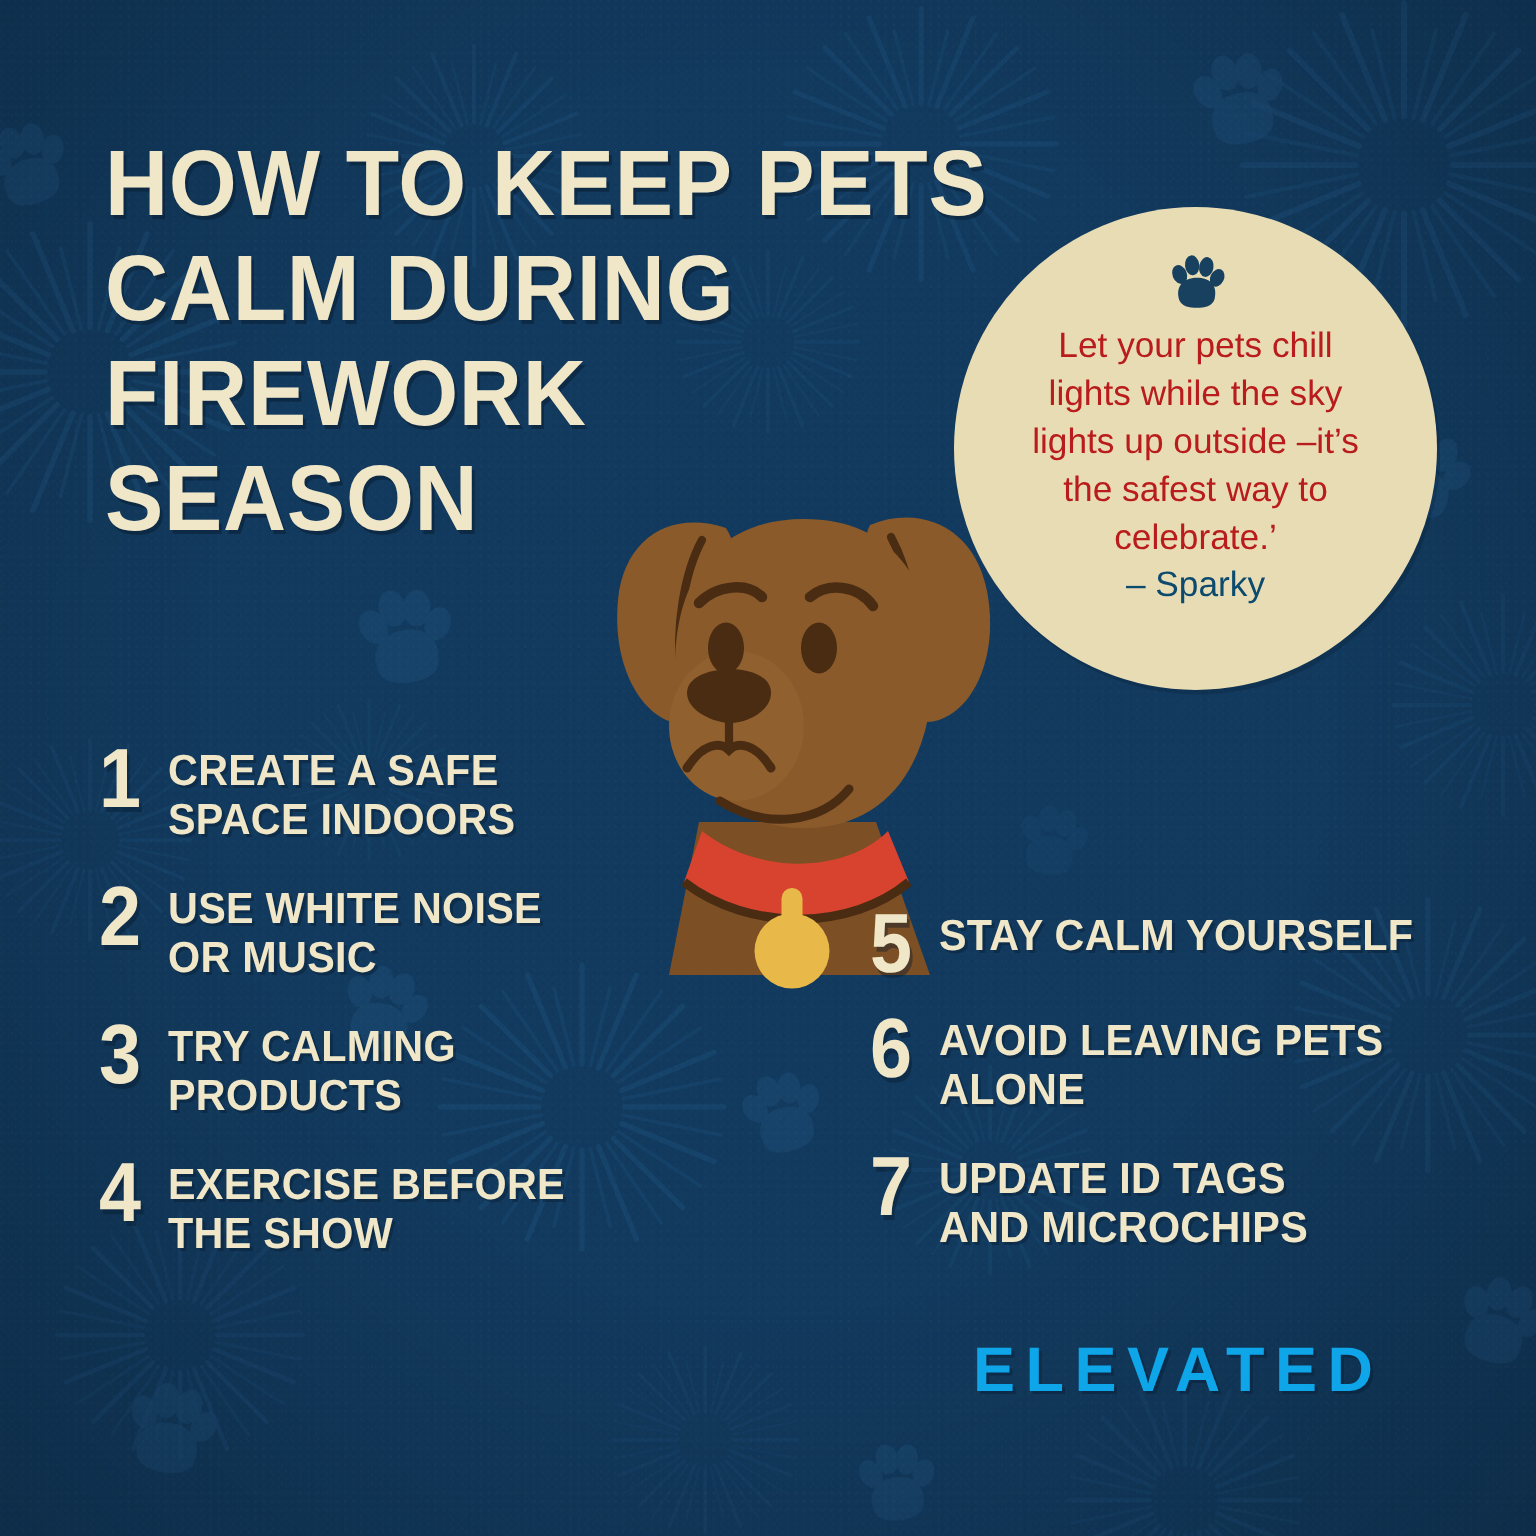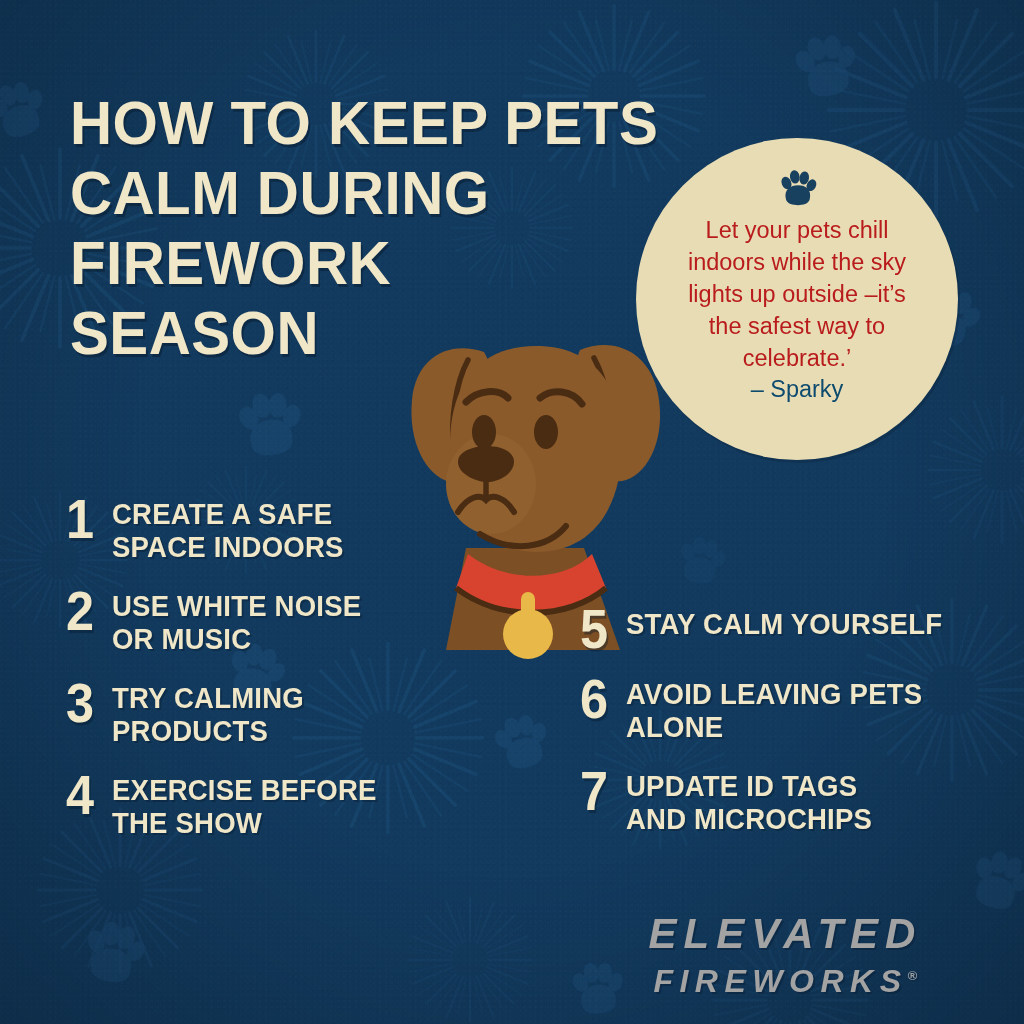--- a/index.html
+++ b/index.html
@@ -163,25 +163,24 @@
     color: #f0e6c8;
     transform: scaleX(.95);
     transform-origin: left top;
     text-shadow: 2px 2px 0 rgba(6,24,42,.38);
   }
 
   
   #brand {
     position: absolute;
     left: 612px;
-    top: 911px;
+    top: 890px;
     width: 340px;
     text-align: center;
-    color: #a3a3a3;
-    font-style: italic;
+    color: #0ea5e9;
   }
   #brand-line1 {
     font-size: 42px;
     line-height: 46px;
     font-weight: 700;
     letter-spacing: 7px;
     text-indent: 7px;
     text-shadow: 2px 2px 0 rgba(6,24,42,.35);
   }
   #brand-line2 {
@@ -309,21 +308,21 @@
             <ellipse cx="-19" cy="-9" rx="8.6" ry="11.6" transform="rotate(-22 -19 -9)"></ellipse>
             <ellipse cx="-4" cy="-20" rx="8.6" ry="12" transform="rotate(-7 -4 -20)"></ellipse>
             <ellipse cx="13" cy="-18" rx="8.6" ry="12" transform="rotate(10 13 -18)"></ellipse>
             <ellipse cx="26" cy="-5" rx="8.2" ry="11" transform="rotate(26 26 -5)"></ellipse>
             <path d="M-20 20 C-24 3 -12 -5 2 -5 C16 -5 27 3 23 20 C21 29 10 31 2 31 C-7 31 -18 29 -20 20 Z"></path>
           </g>
         </svg>
 
         <div id="bubble-text">
           <div>Let your pets chill</div>
-          <div>indoors while the sky</div>
+          <div>lights while the sky</div>
           <div>lights up outside –it’s</div>
           <div>the safest way to</div>
           <div>celebrate.’</div>
         </div>
         <div id="bubble-author">– Sparky</div>
       </div>
     </div>
 
     <svg id="dog" viewBox="0 0 290 345" aria-hidden="true">
 
@@ -411,19 +410,16 @@
         <div class="tip-num">7</div>
         <div class="tip-text">
           <div>UPDATE ID TAGS</div>
           <div>AND MICROCHIPS</div>
         </div>
       </div>
     </div>
 
     <div id="brand">
       <div id="brand-line1">ELEVATED</div>
-      <div id="brand-line2">
-        <span>FIREWORKS</span><span id="brand-reg">®</span>
-      </div>
     </div>
 
   </div>
 </div>
 
 </body></html>

